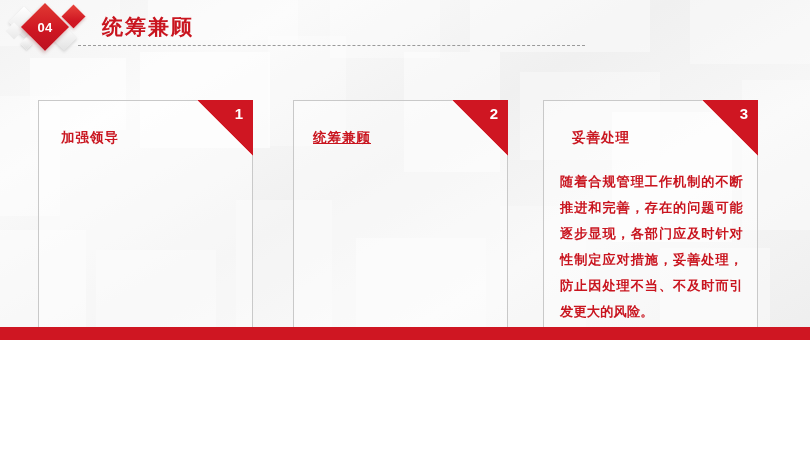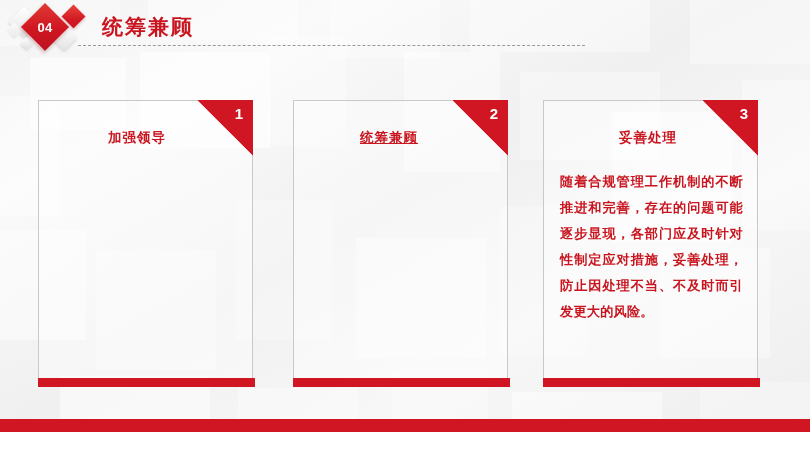--- a/index.html
+++ b/index.html
@@ -8,21 +8,21 @@
     padding: 0;
     background: #ffffff;
   }
   body {
     font-family: "Liberation Sans", "DejaVu Sans", sans-serif;
   }
 
   #slide {
     position: relative;
     width: 810px;
-    height: 432px;
+    height: 340px;
     overflow: hidden;
     background: linear-gradient(150deg, #f2f2f2 0%, #fafafa 22%, #f0f0f0 48%, #f7f7f7 70%, #eeeeee 100%);
   }
 
   
   .bg-layer {
     position: absolute;
     inset: 0;
     overflow: hidden;
     pointer-events: none;
@@ -186,21 +186,20 @@
   }
 
   .card-title {
     position: absolute;
     top: 28px;
     font-size: 13.5px;
     font-weight: bold;
     color: #c9151f;
     letter-spacing: 1px;
     white-space: nowrap;
-    margin-left: 47px;
   }
   #card-1 .card-title { left: 22px; }
   #card-2 .card-title { left: 19px; text-decoration: underline; }
   #card-3 .card-title { left: 28px; }
 
   .card-body {
     position: absolute;
     left: 16px;
     right: 14px;
     top: 68px;

